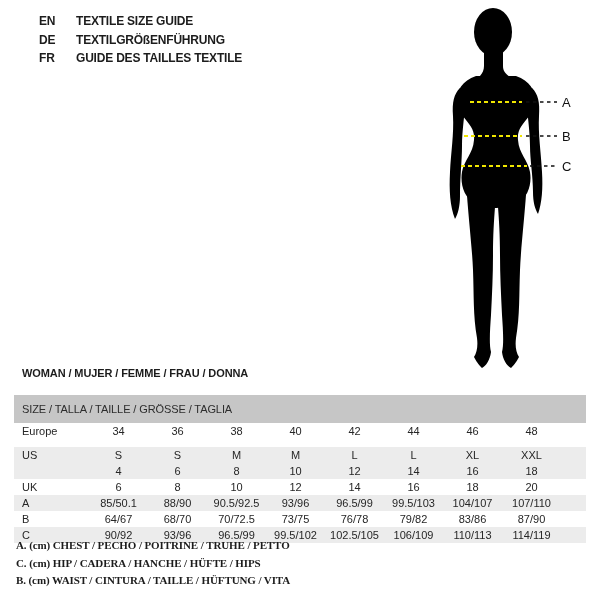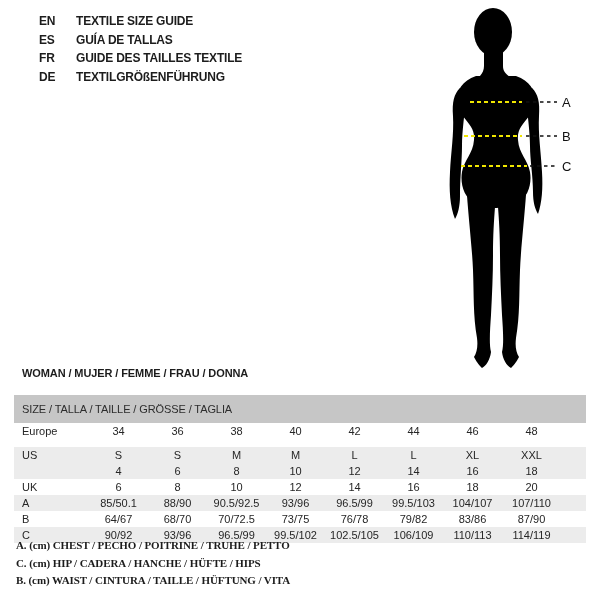--- a/index.html
+++ b/index.html
@@ -32,30 +32,26 @@
 </style>
 </head>
 <body>
 
 <div class="lang-block">
   <div class="lang-row">
     <span class="lang-code">EN</span>
     <span class="lang-text">TEXTILE SIZE GUIDE</span>
   </div>
   <div class="lang-row">
-    <span class="lang-code">ES</span>
-    <span class="lang-text">GUÍA DE TALLAS</span>
+    <span class="lang-code">DE</span>
+    <span class="lang-text">TEXTILGRÖßENFÜHRUNG</span>
   </div>
   <div class="lang-row">
     <span class="lang-code">FR</span>
     <span class="lang-text">GUIDE DES TAILLES TEXTILE</span>
-  </div>
-  <div class="lang-row">
-    <span class="lang-code">DE</span>
-    <span class="lang-text">TEXTILGRÖßENFÜHRUNG</span>
   </div>
 </div>
 
 <div class="figure-wrap">
   <svg viewBox="0 0 200 380">
     <g fill="#000000">
 
       <ellipse cx="93" cy="32" rx="19" ry="24"></ellipse>
 
       <path d="M84 40 L84 66 C84 74 78 79 70 83 L124 83 C110 78 103 74 103 66 L103 40 Z"></path>

